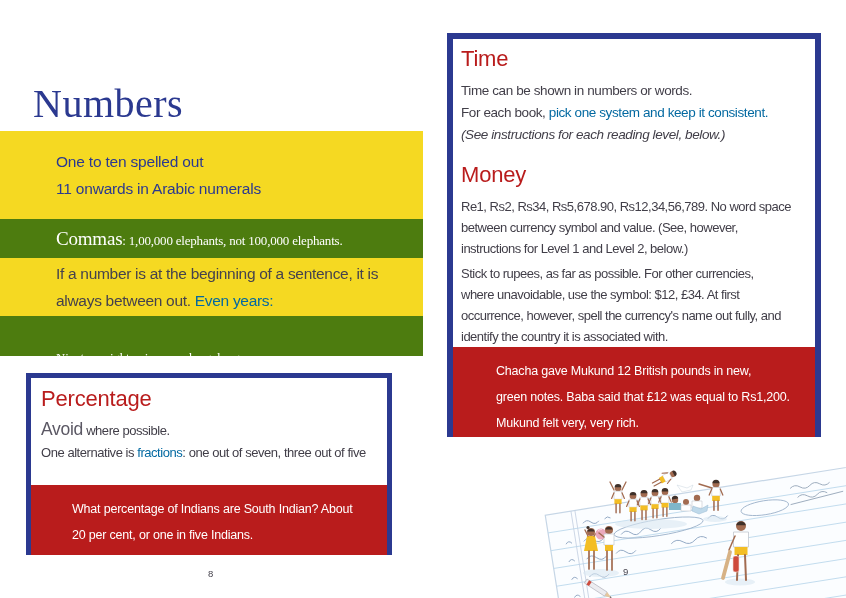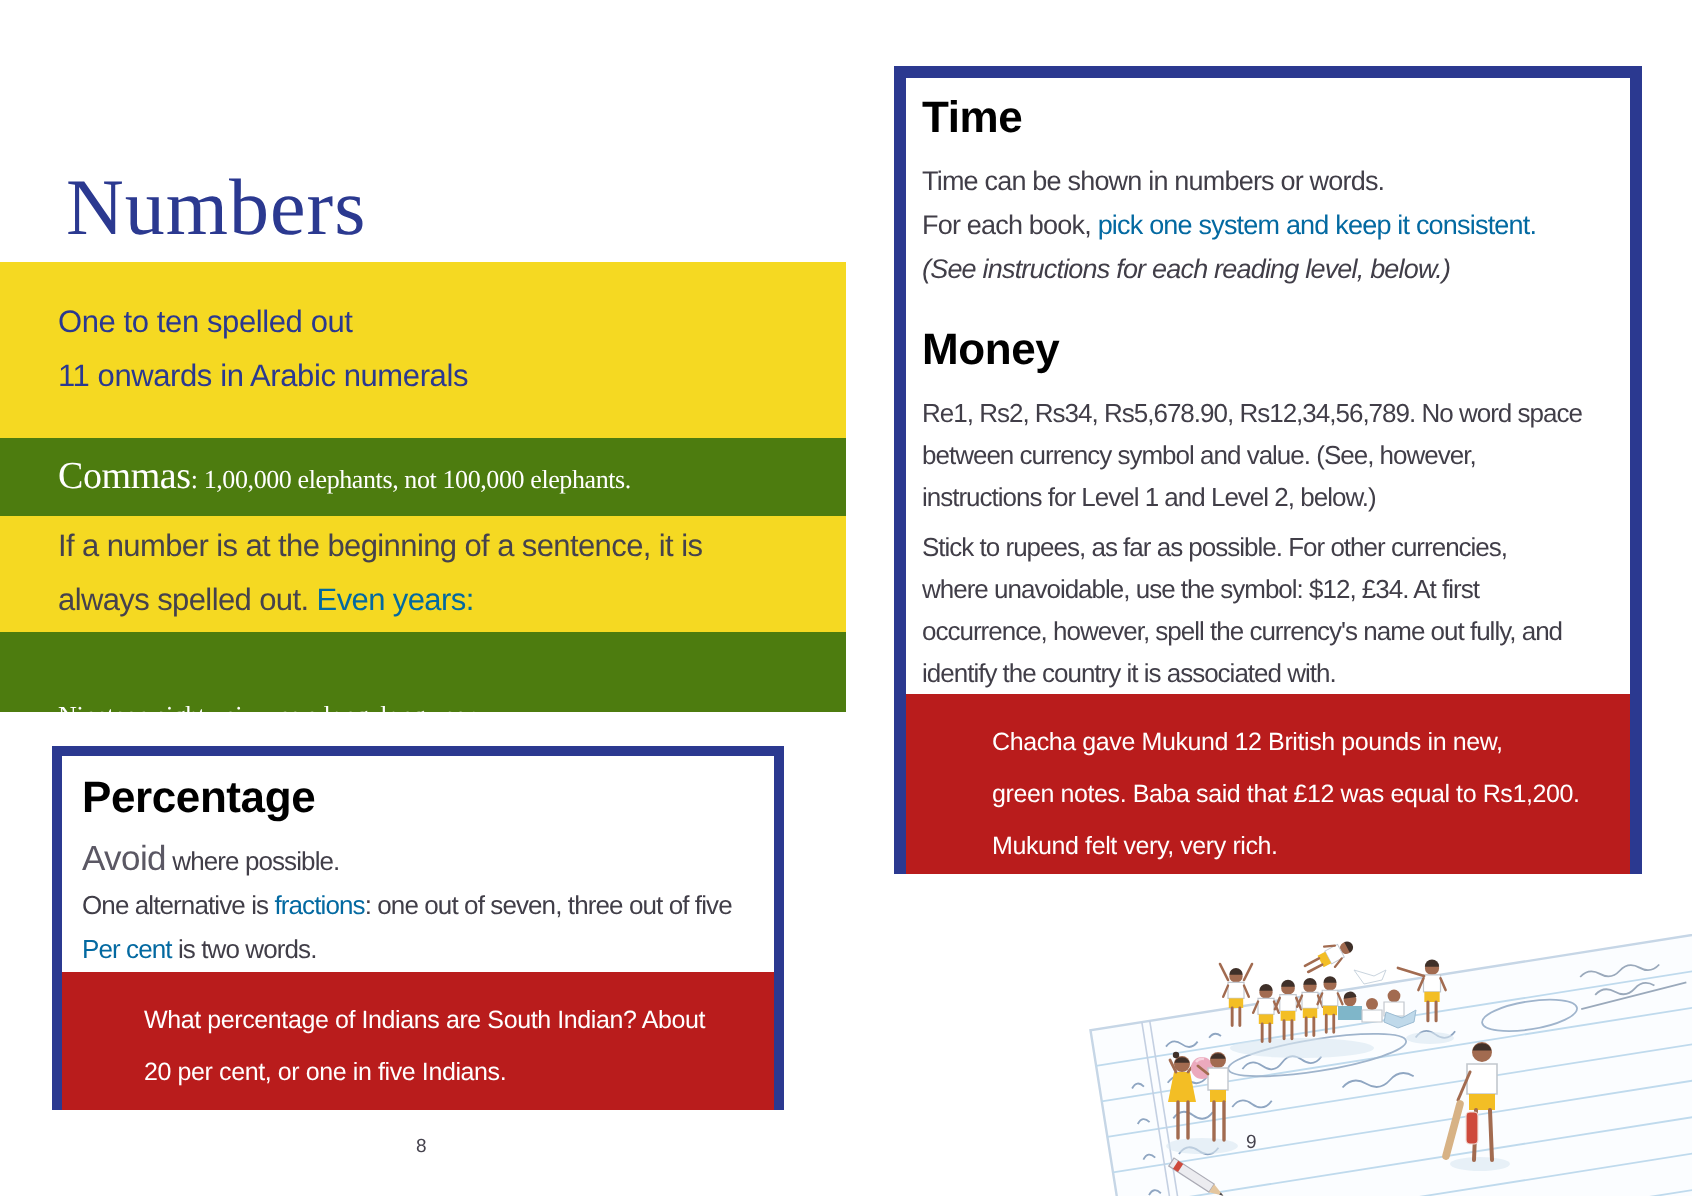--- a/index.html
+++ b/index.html
@@ -13,21 +13,21 @@
 
   
   .title {
     position:absolute; left:33px; top:80px;
     font-family:"Liberation Serif", serif; font-weight:400;
     font-size:40px; color:#2B3990; letter-spacing:0.5px;
   }
   .band { position:absolute; left:0; width:423px; display:flex; flex-direction:column; justify-content:center; }
   .band.yellow { background:#F5D922; }
   .band.blue   { background:#4d7c0f; color:#ffffff;font-family:Liberation Serif, serif; }
-  .band .inner { padding-left:29px; }
+  .band .inner { padding-left:56px; }
   .b1 { top:131px; height:88px; }
   .b1 .inner { color:#2B3990; font-size:15.5px; letter-spacing:-0.2px; line-height:27px; white-space:pre-line; }
   .b2 { top:219px; height:39px; }
   .b2 .lead { font-size:19px; letter-spacing:-0.2px; }
   .b2 .rest { font-size:13px; letter-spacing:-0.2px; }
   .b3 { top:258px; height:58px; }
   .b3 .inner { color:#45424D; font-size:15.5px; letter-spacing:-0.3px; line-height:27px; }
   .b4 { top:316px; height:40px; }
   .b4 .inner { font-size:13px; letter-spacing:-0.2px;margin-top:43px; }
   .blue-inline { color:#0369a1; }
@@ -35,21 +35,21 @@
   .info-box {
     position:absolute; background:#ffffff;
     border:5px solid #2B3990; border-bottom:none;
     display:flex; flex-direction:column; overflow:hidden;
   }
   .box-content { flex:1; }
   .box-example {
     background:#b91c1c; color:#ffffff;
     font-size:12.5px; letter-spacing:-0.2px; line-height:26px; white-space:pre-line;
   }
-  h2.section-h { font-size:22px; font-weight:700; color:#000000; letter-spacing:-0.2px; }
+  h2.section-h { font-size:22px; font-weight:400; color:#b91c1c; letter-spacing:-0.2px; }
 
   .pct-box { left:26px; top:373px; width:366px; height:182px; }
   .pct-box .box-content { padding:8px 8px 0 10px; }
   .pct-box h2 { margin-bottom:6px; }
   .pct-line { font-size:13px; letter-spacing:-0.45px; line-height:22px; white-space:nowrap; }
   .avoid-lead { font-size:17.5px; color:#5B5864; letter-spacing:-0.3px; }
   .pct-box .box-example { height:70px; padding:11px 6px 0 41px; }
 
   .page-num { position:absolute; font-size:9.5px; color:#45424D; }
   .num-left { left:208px; top:568px; }
@@ -82,34 +82,33 @@
 11 onwards in Arabic numerals</div>
     </div>
 
     <div class="band blue b2">
       <div class="inner"><span class="lead">Commas</span><span class="rest">: 1,00,000 elephants, not 100,000 elephants.</span></div>
     </div>
 
     <div class="band yellow b3">
       <div class="inner">
         <div>If a number is at the beginning of a sentence, it is</div>
-        <div><span>always spelled out. </span><span class="blue-inline">Even years:</span></div>
+        <div><span>always between out. </span><span class="blue-inline">Even years:</span></div>
       </div>
     </div>
 
     <div class="band blue b4">
       <div class="inner">Nineteen eighty-six was a long, long year.</div>
     </div>
 
     <div class="info-box pct-box">
       <div class="box-content">
         <h2 class="section-h">Percentage</h2>
         <div class="pct-line"><span class="avoid-lead">Avoid</span><span> where possible.</span></div>
         <div class="pct-line"><span>One alternative is </span><span class="blue-inline">fractions</span><span>: one out of seven, three out of five</span></div>
-        <div class="pct-line"><span class="blue-inline">Per cent</span><span> is two words.</span></div>
       </div>
       <div class="box-example">What percentage of Indians are South Indian? About
 20 per cent, or one in five Indians.</div>
     </div>
 
     <div class="page-num num-left">8</div>
   </section>
 
   <section class="half">
 

